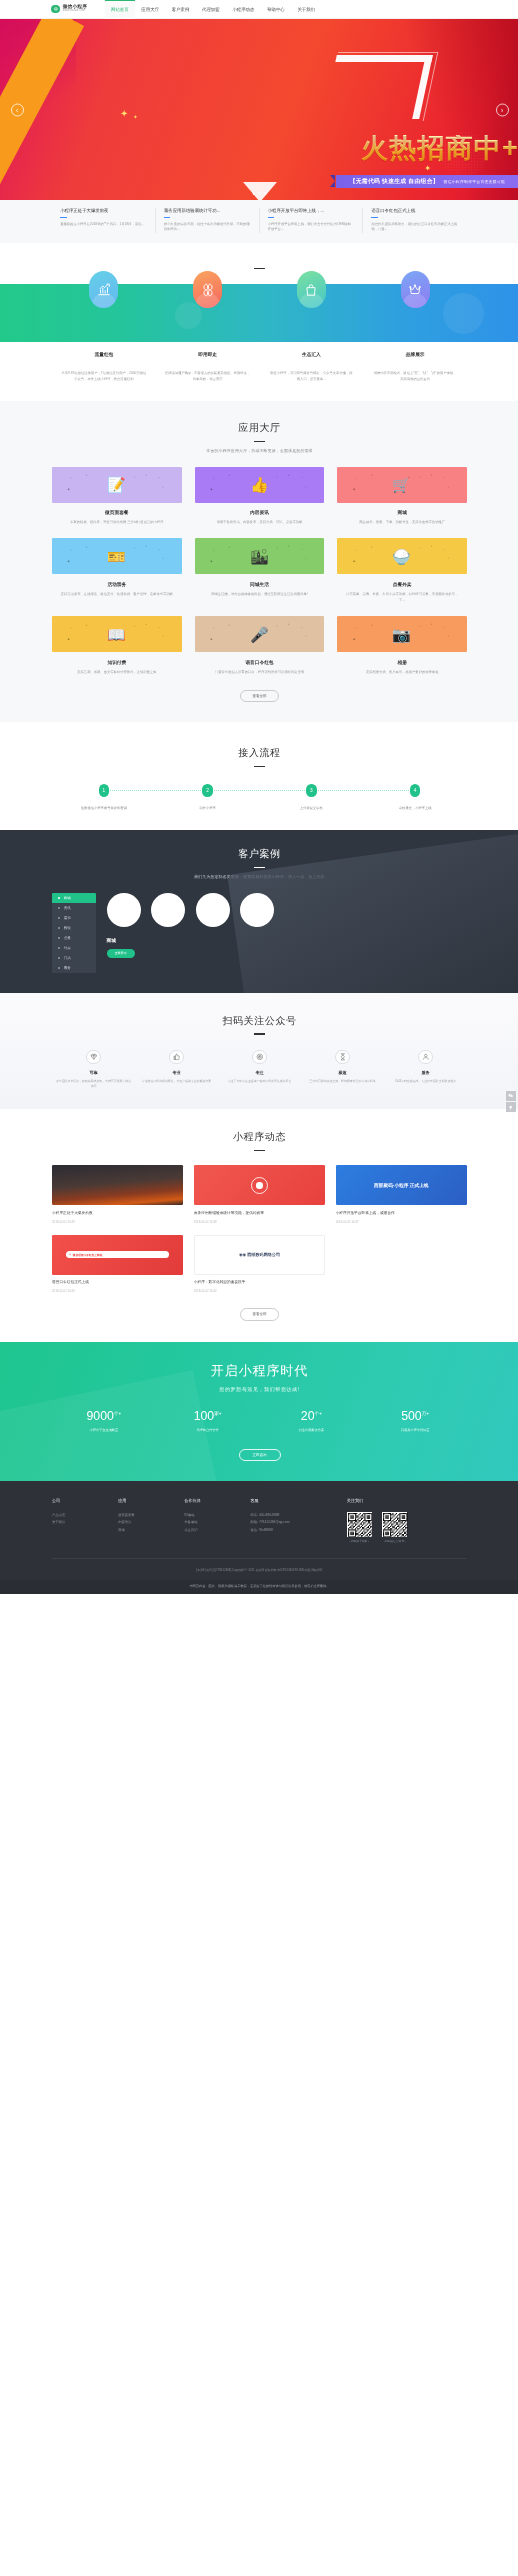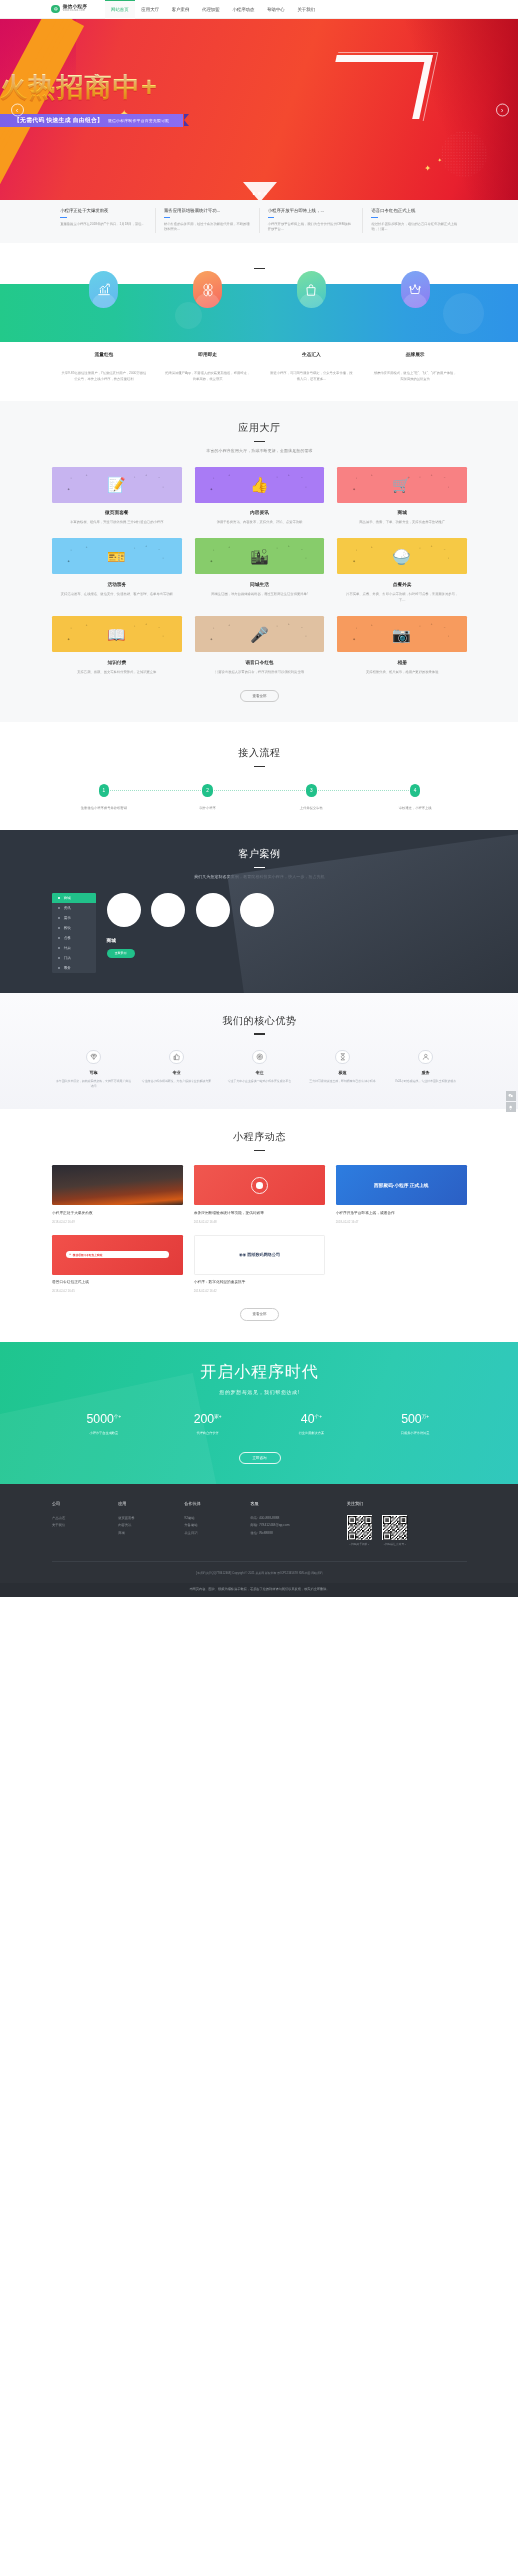--- a/index.html
+++ b/index.html
@@ -47,21 +47,21 @@
     border-top:0.6px solid rgba(255,255,255,.55); border-right:0.6px solid rgba(255,255,255,.55);
     transform:skewX(-12deg); }
   .hero .dots { position:absolute; right:32px; bottom:23.4px; width:46px; height:46px;
     border-radius:50%; background:radial-gradient(circle,rgba(255,255,255,.10) 0.6px,transparent 0.8px);
     background-size:2.9px 2.9px; }
   .hero .sparkle { position:absolute; color:#ffd96b; }
   .sp1 { left:120px; top:89px; font-size:10px; }
   .sp2 { left:133px; top:95px; font-size:5.8px; }
   .sp3 { right:88px; top:144px; font-size:8.2px; color:#ffe08a; }
   .sp4 { right:77px; top:138px; font-size:5.3px; color:#ffe08a; }
-  .hero-inner { position:relative; z-index:5; text-align:left; padding-top:55px;text-decoration:underline; }
+  .hero-inner { position:relative; z-index:5; text-align:right; padding-top:116px;text-decoration:underline; }
   .hero-title { font-size:27px; font-weight:900; letter-spacing:1.2px; line-height:1;
     background:linear-gradient(180deg,#fff6c0 0%,#ffe478 35%,#ffcf30 62%,#f7a81b 100%);
     -webkit-background-clip:text; background-clip:text; color:transparent;
     text-shadow:0 1.2px 0 rgba(160,10,10,.25); display:inline-block; }
   .hero-sub { margin-top:5.3px; font-size:11.7px; font-weight:800; color:#fff;
     letter-spacing:0.6px; text-shadow:0 1.2px 1.2px rgba(150,0,0,.3); }
   .hero-ribbon { margin:6.4px auto 0; display:inline-block; position:relative;
     background:linear-gradient(90deg,#7b62e8,#8b6df2); padding:2.3px 14px;
     color:#fff; font-size:5.8px; font-weight:700; letter-spacing:0.3px; }
   .hero-ribbon:before,.hero-ribbon:after{ content:""; position:absolute; top:0; width:0; height:0;
@@ -202,21 +202,21 @@
   .mini-bar { width:78%; height:7px; background:#fff; border-radius:3.5px; display:flex;
     align-items:center; padding:0 2.9px; color:#e8413e; font-size:2.7px; gap:1.8px; }
   .tabe { font-size:10px; font-weight:700; color:#fff; letter-spacing:0.6px; }
   .badge-red { background:#e23b3a; color:#fff; font-size:3.5px; padding:0.6px 2.3px; margin-left:2.9px; }
 
   
   .cta { background:linear-gradient(110deg,#1fc58e 0%,#25c8a2 40%,#2ecbb0 70%,#31c8bd 100%);
     padding:20px 0 20px; position:relative; overflow:hidden; text-align:center; }
   .cta:after{content:"";position:absolute;left:-35px;bottom:-53px;width:245px;height:140px;
     background:rgba(255,255,255,.06);transform:rotate(-12deg);}
-  .cta-title { font-size:16px; color:#fff; font-weight:500; letter-spacing:0.9px; position:relative; z-index:2;}
+  .cta-title { font-size:13px; color:#fff; font-weight:500; letter-spacing:0.9px; position:relative; z-index:2;}
   .cta-sub { font-size:5px; color:#eafff7; margin-top:6.4px; letter-spacing:0.6px; position:relative; z-index:2;}
   .cta-stats { display:grid; grid-template-columns:repeat(4,1fr); margin-top:17.5px; position:relative; z-index:2;}
   .cs-num { font-size:12.3px; color:#fff; font-weight:400; }
   .cs-num sup { font-size:4.7px; vertical-align:super; }
   .cs-lab { font-size:3.2px; color:#e7fff7; margin-top:4.7px; }
   .cta-btn { margin:16.4px auto 0; display:block; width:42px; height:12.3px; border-radius:6.4px;
     border:0.6px solid rgba(255,255,255,.85); background:transparent; color:#fff;
     font-size:3.5px; font-family:inherit; cursor:pointer; position:relative; z-index:2;}
 
   
@@ -604,21 +604,21 @@
             </div>
         <div class="case-caption">商城</div>
         <button class="case-btn">查看案例</button>
       </div>
     </div>
   </div>
 </div>
 
 <div class="adv">
   <div class="sec-head">
-    <div class="sec-title">我们的核心优势</div>
+    <div class="sec-title">扫码关注公众号</div>
     <div class="sec-rule"></div>
   </div>
   <div class="wrap">
     <div class="adv-grid" id="advgrid">
           <div class="adv-cell">
     <div class="adv-ic">
               <svg viewBox="0 0 24 24" fill="none" stroke="#555" stroke-width="1.4" stroke-linejoin="round">
                 <path d="M6 4h12l3 5-9 11L3 9l3-5zM3 9h18M9 4l3 5 3-5M12 9v11"></path>
               </svg>
             </div>
@@ -718,33 +718,33 @@
   </div>
 </div>
 
 <div class="cta">
   <div class="cta-title">开启小程序时代</div>
   <div class="cta-sub">您的梦想与远见，我们帮您达成!</div>
   <div class="wrap">
     <div class="cta-stats" id="ctastats">
           <div>
     <div class="cs-num">
-      <span>5000</span><sup>个+</sup>
+      <span>9000</span><sup>个+</sup>
     </div>
     <div class="cs-lab">小程序平台生成数量</div>
   </div>
           <div>
     <div class="cs-num">
-      <span>200</span><sup>家+</sup>
+      <span>100</span><sup>家+</sup>
     </div>
     <div class="cs-lab">代理商合作伙伴</div>
   </div>
           <div>
     <div class="cs-num">
-      <span>40</span><sup>个+</sup>
+      <span>20</span><sup>个+</sup>
     </div>
     <div class="cs-lab">行业应用解决方案</div>
   </div>
           <div>
     <div class="cs-num">
       <span>500</span><sup>万+</sup>
     </div>
     <div class="cs-lab">日服务小程序访问量</div>
   </div>
         </div>

